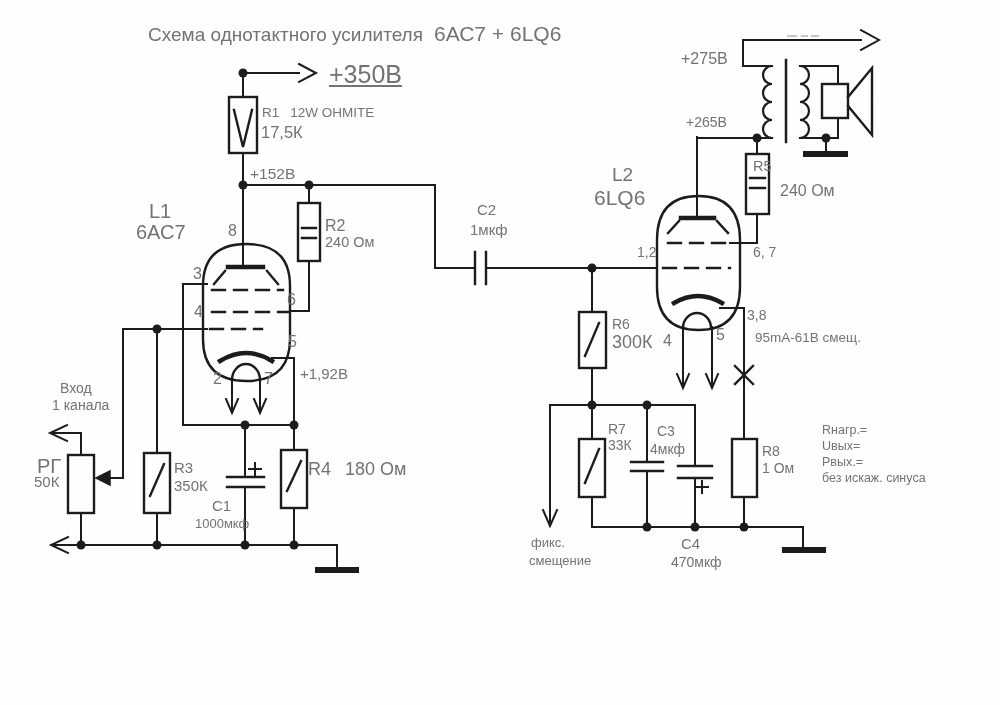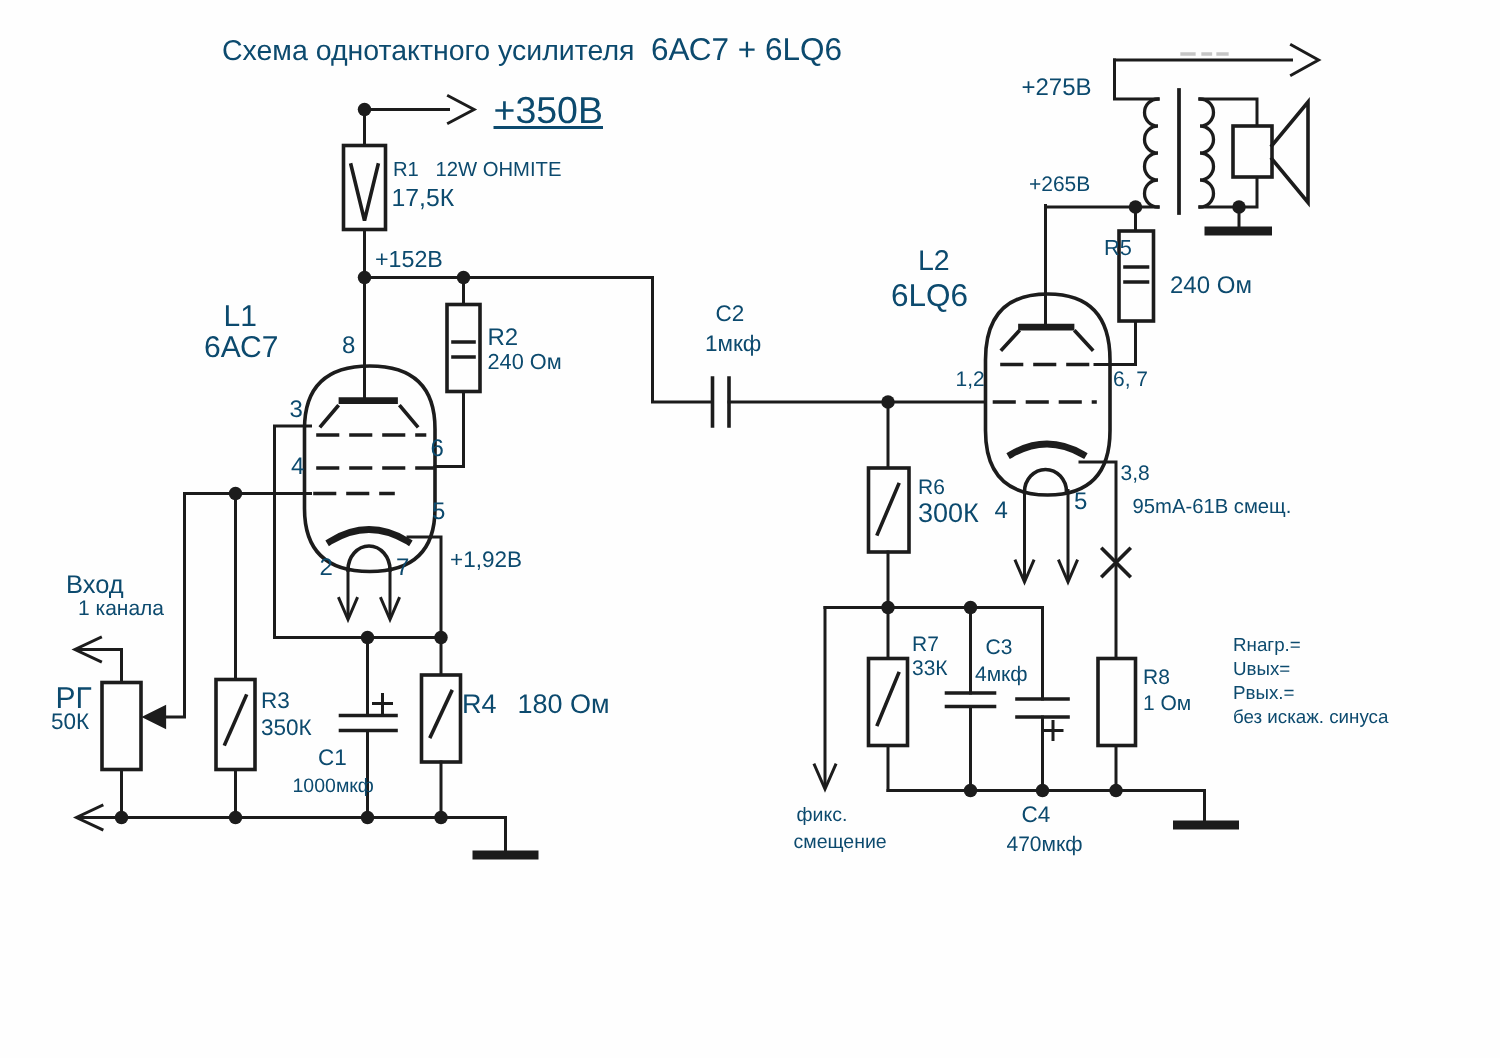--- a/index.html
+++ b/index.html
@@ -1,21 +1,21 @@
 <!DOCTYPE html>
 <html><head>
 <meta charset="utf-8">
 <style>
   html,body{margin:0;padding:0;background:#ffffff;}
   .stage{
     position:relative;width:1000px;height:705px;background:#fefefe;overflow:hidden;
     font-family:"Liberation Sans",sans-serif;color:#1f1f1f;
   }
   .stage svg{position:absolute;left:0;top:0;}
-  .lbl{position:absolute;white-space:nowrap;line-height:1.05;color:#0c4a6e;}
+  .lbl{position:absolute;white-space:nowrap;line-height:1.05;color:#737373;}
   .sp{display:inline-block;}
   .gap10{margin-right:11px;}
   .gap14{margin-right:14px;}
   .notes div{line-height:16px;}
 </style>
 </head>
 <body>
 
 <div class="stage">
 
@@ -241,21 +241,21 @@
 <div class="lbl" style="left:228px;top:223px;font-size:16px;">8</div>
 <div class="lbl" style="left:193px;top:266px;font-size:16px;">3</div>
 <div class="lbl" style="left:194px;top:304px;font-size:16px;">4</div>
 <div class="lbl" style="left:287px;top:292px;font-size:16px;">6</div>
 <div class="lbl" style="left:288px;top:334px;font-size:16px;">5</div>
 <div class="lbl" style="left:213px;top:371px;font-size:16px;">2</div>
 <div class="lbl" style="left:264px;top:371px;font-size:16px;">7</div>
 
 <div class="lbl" style="left:300px;top:366px;font-size:15px;">+1,92В</div>
 
-<div class="lbl" style="left:44px;top:381px;font-size:17px;">Вход</div>
+<div class="lbl" style="left:60px;top:381px;font-size:14px;">Вход</div>
 <div class="lbl" style="left:52px;top:398px;font-size:14px;">1 канала</div>
 
 <div class="lbl" style="left:37px;top:456px;font-size:20px;">РГ</div>
 <div class="lbl" style="left:34px;top:474px;font-size:15px;">50К</div>
 
 <div class="lbl" style="left:174px;top:460px;font-size:15px;">R3</div>
 <div class="lbl" style="left:174px;top:478px;font-size:15px;">350К</div>
 
 <div class="lbl" style="left:212px;top:498px;font-size:15px;">C1</div>
 <div class="lbl" style="left:195px;top:517px;font-size:13px;">1000мкф</div>
@@ -266,25 +266,25 @@
 
 <div class="lbl" style="left:477px;top:202px;font-size:15px;">C2</div>
 <div class="lbl" style="left:470px;top:222px;font-size:15px;">1мкф</div>
 
 <div class="lbl" style="left:612px;top:165px;font-size:19px;">L2</div>
 <div class="lbl" style="left:594px;top:187px;font-size:21px;">6LQ6</div>
 
 <div class="lbl" style="left:681px;top:51px;font-size:16px;">+275В</div>
 <div class="lbl" style="left:686px;top:115px;font-size:14px;">+265В</div>
 
-<div class="lbl" style="left:736px;top:159px;font-size:14.5px;">R5</div>
+<div class="lbl" style="left:753px;top:159px;font-size:14.5px;">R5</div>
 <div class="lbl" style="left:780px;top:183px;font-size:16px;">240 Ом</div>
 
 <div class="lbl" style="left:637px;top:245px;font-size:14px;">1,2</div>
-<div class="lbl" style="left:742px;top:245px;font-size:14px;">6, 7</div>
+<div class="lbl" style="left:742px;top:245px;font-size:14px;padding-left:11px;">6, 7</div>
 <div class="lbl" style="left:747px;top:308px;font-size:14px;">3,8</div>
 <div class="lbl" style="left:663px;top:333px;font-size:16px;">4</div>
 <div class="lbl" style="left:716px;top:327px;font-size:16px;">5</div>
 
 <div class="lbl" style="left:755px;top:331px;font-size:13.5px;">95mA-61В смещ.</div>
 
 <div class="lbl" style="left:612px;top:317px;font-size:14px;">R6</div>
 <div class="lbl" style="left:612px;top:333px;font-size:18px;">300К</div>
 
 <div class="lbl" style="left:608px;top:422px;font-size:14px;">R7</div>

